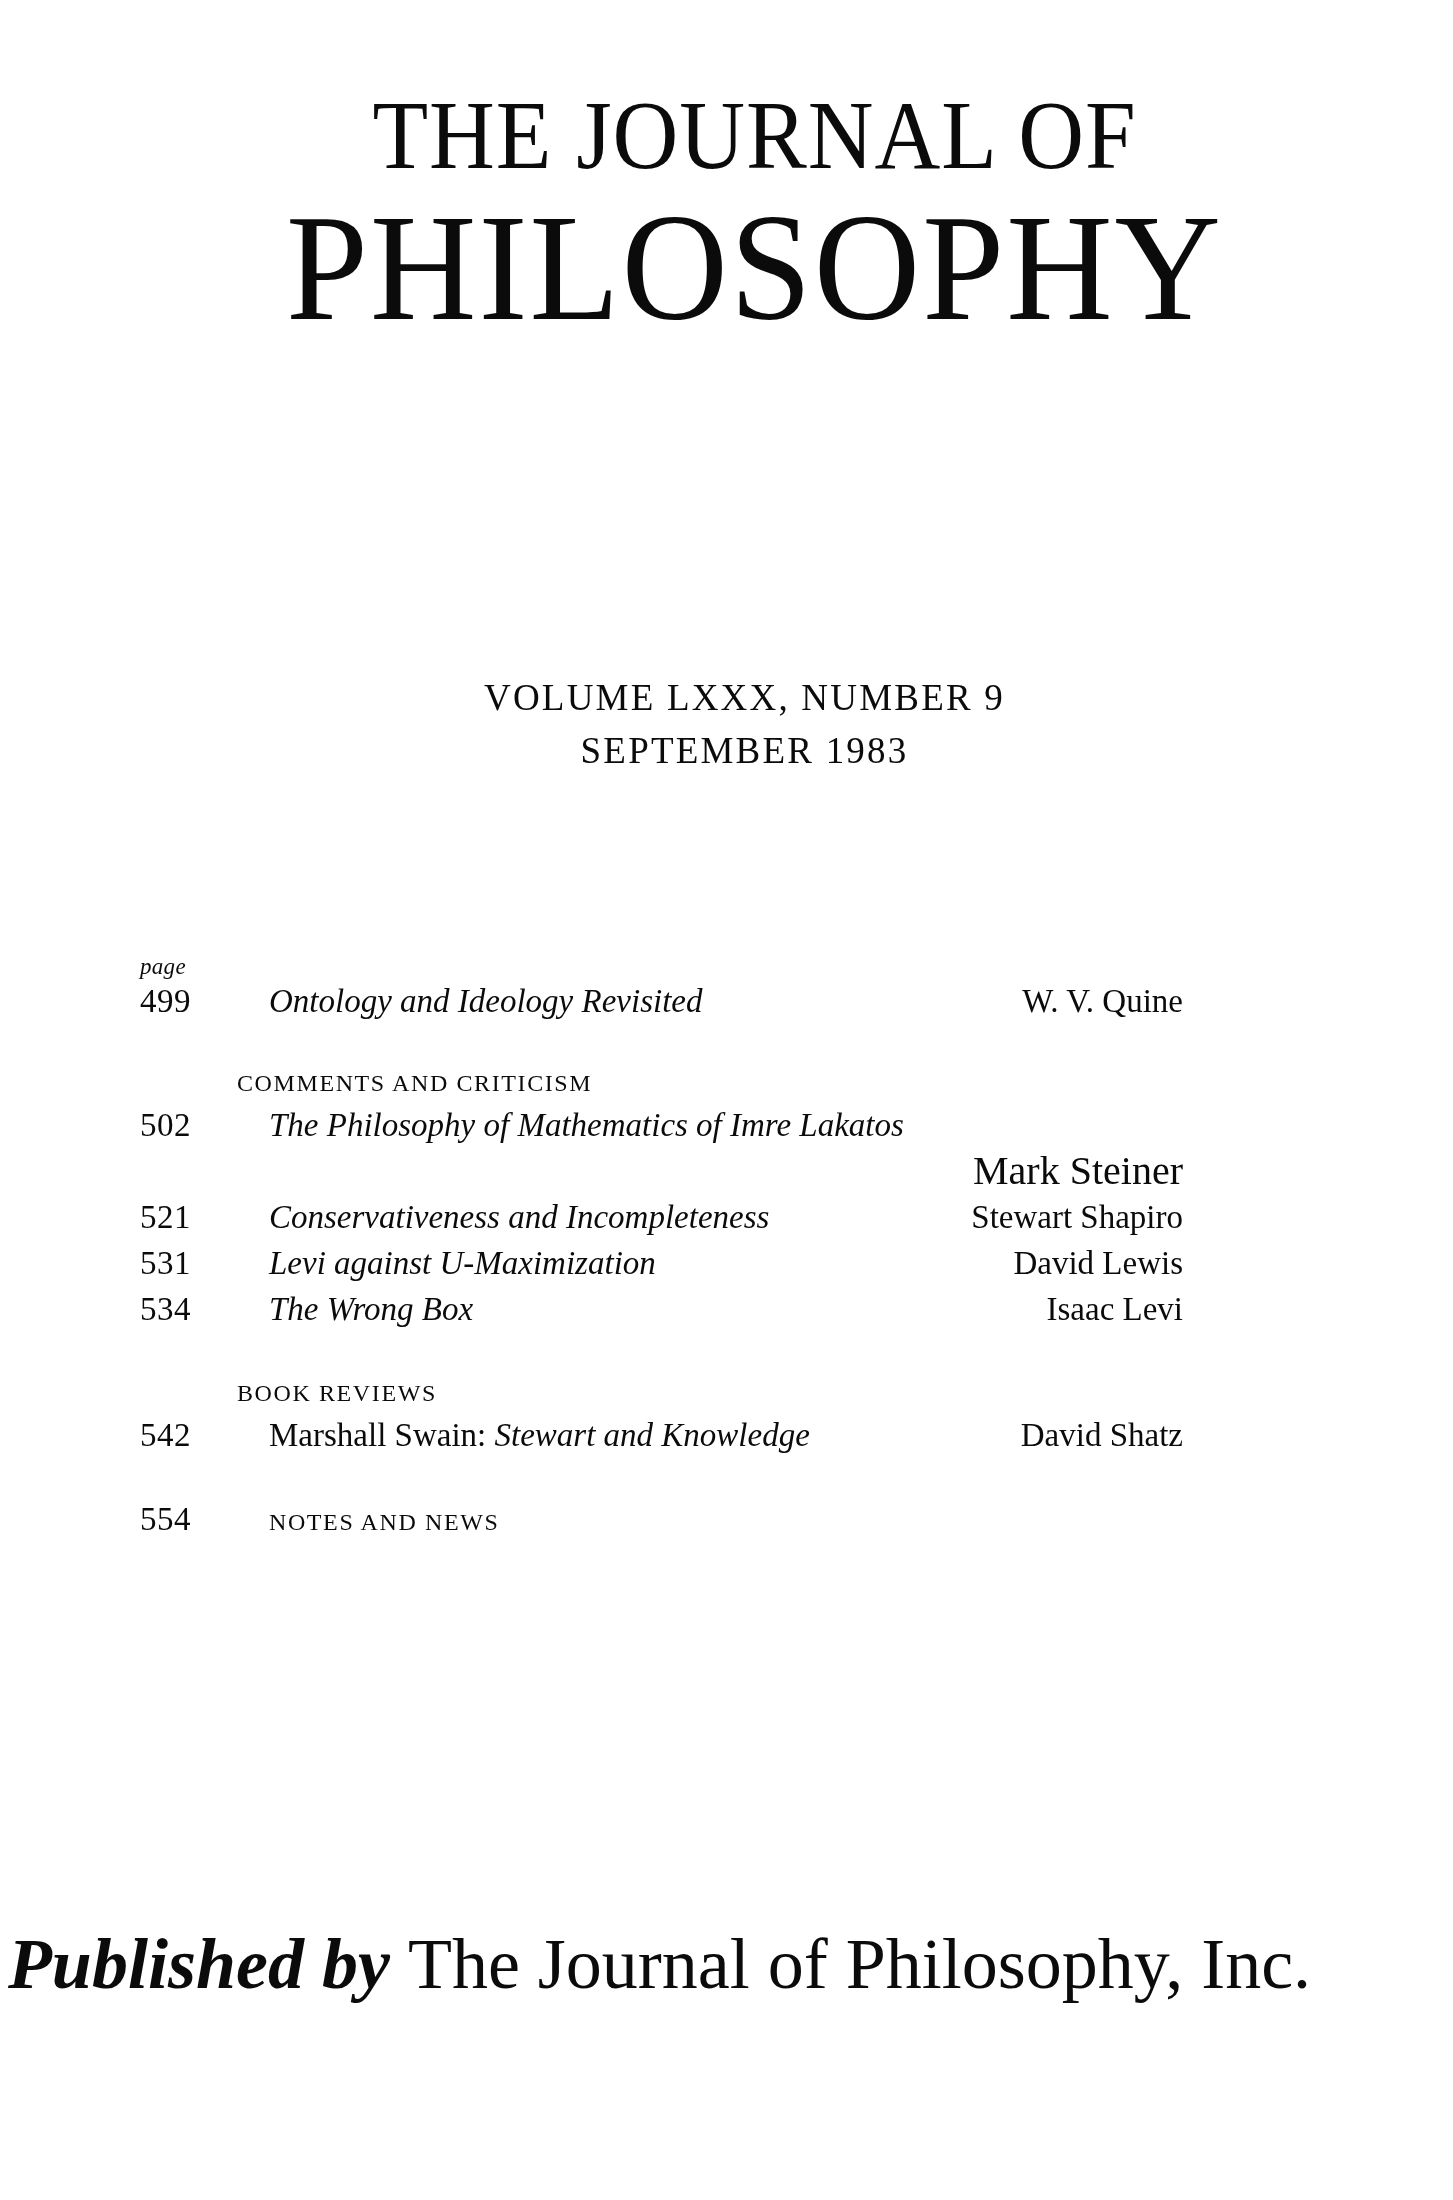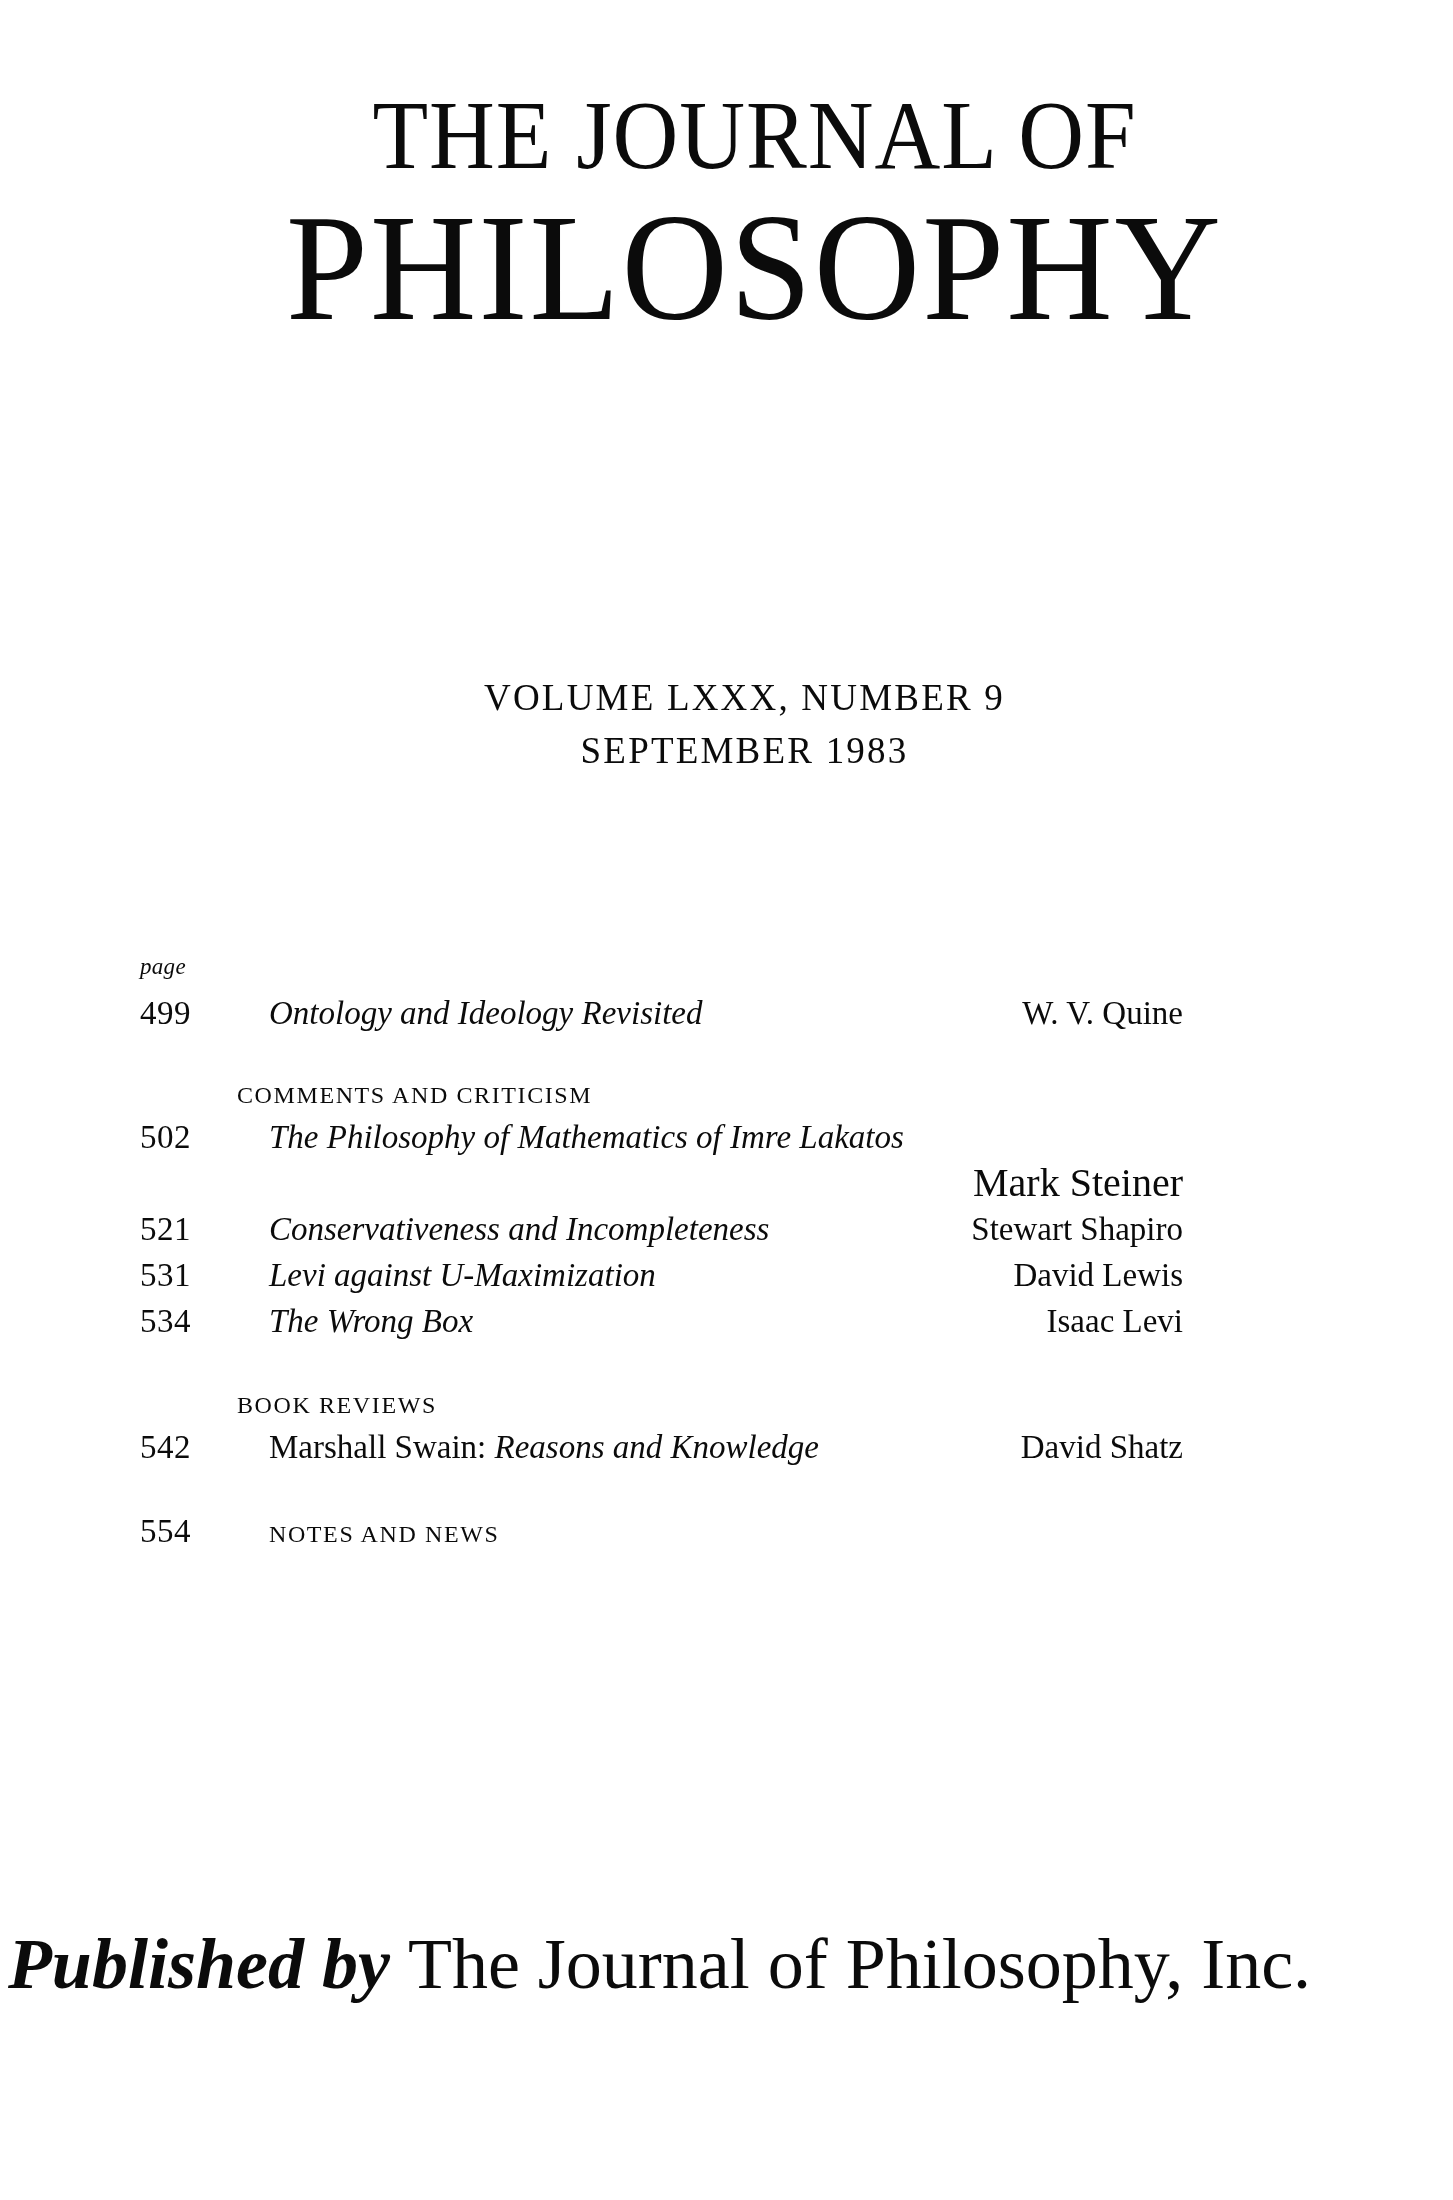--- a/index.html
+++ b/index.html
@@ -82,21 +82,20 @@
     left: 140px;
     top: 955px;
     width: 1043px;
   }
 
   .page-label {
     font-style: italic;
     font-size: 23px;
     line-height: 1;
     letter-spacing: 0.3px;
-    margin-bottom: 12px;
     display: block;
   }
 
   .entry {
     display: flex;
     align-items: baseline;
     width: 100%;
     font-size: 33px;
     line-height: 46px;
     gap: 32px;
@@ -229,21 +228,21 @@
       <span class="title">The Wrong Box</span>
       <span class="author">Isaac Levi</span>
     </div>
 
     <div class="gap-3"></div>
 
     <span class="section-head">BOOK REVIEWS</span>
 
     <div class="entry">
       <span class="num">542</span>
-      <span class="title roman"><span>Marshall Swain:</span>&nbsp;<span class="ital">Reasons and Knowledge</span></span>
+      <span class="title roman"><span>Marshall Swain:</span>&nbsp;<span class="ital">Stewart and Knowledge</span></span>
       <span class="author">David Shatz</span>
     </div>
 
     <div class="gap-4"></div>
 
     <div class="entry no-author smallcaps-entry">
       <span class="num">554</span>
       <span class="title">NOTES AND NEWS</span>
     </div>
 

